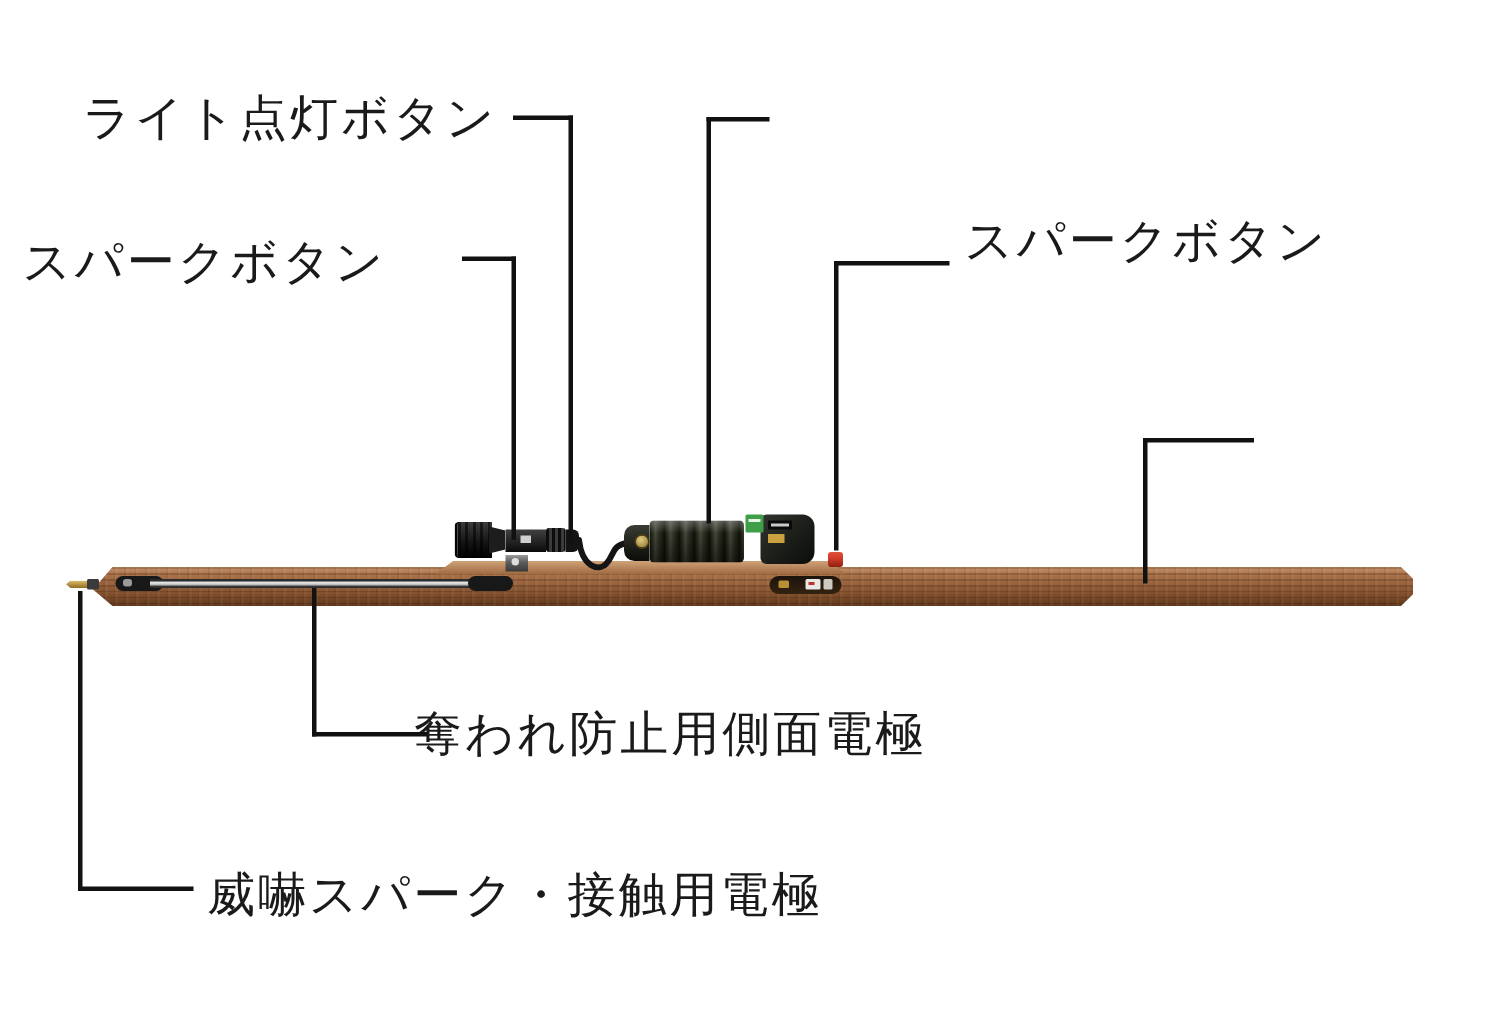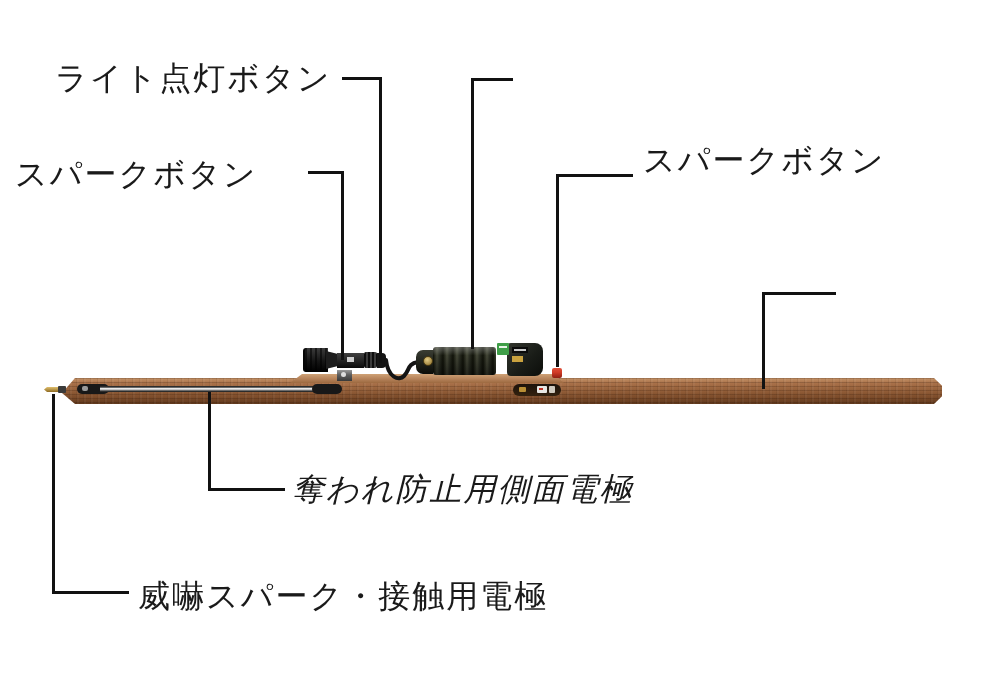--- a/index.html
+++ b/index.html
@@ -16,21 +16,21 @@
   .callout{
     position:absolute;white-space:nowrap;color:var(--label-text);
     font-size:32px;letter-spacing:2px;font-weight:400;
     transform:translateY(-50%);line-height:1;
   }
   .lbl-light-btn{left:55px;top:78px;}
   .lbl-stun-unit{left:526px;top:78px;}
   .lbl-flashlight{left:15px;top:174px;}
   .lbl-spark-btn{left:643px;top:160px;}
   .lbl-grip{left:850px;top:293px;}
-  .lbl-side-electrode{left:292px;top:489px;font-style:italic;}
+  .lbl-side-electrode{left:276px;top:489px;}
   .lbl-contact-electrode{left:138px;top:596px;}
   
   .leader{position:absolute;background:var(--leader-line);z-index:6;}
   .ln-lp-h{left:342px;top:77px;width:40px;height:3px;}
   .ln-lp-v{left:379px;top:77px;width:3px;height:286px;}
   .ln-fl-h{left:308px;top:171px;width:36px;height:3px;}
   .ln-fl-v{left:341px;top:171px;width:3px;height:189px;}
   .ln-sg-v{left:471px;top:78px;width:3px;height:271px;}
   .ln-sg-h{left:471px;top:78px;width:42px;height:3px;}
   .ln-sp-h{left:556px;top:174px;width:77px;height:3px;}

